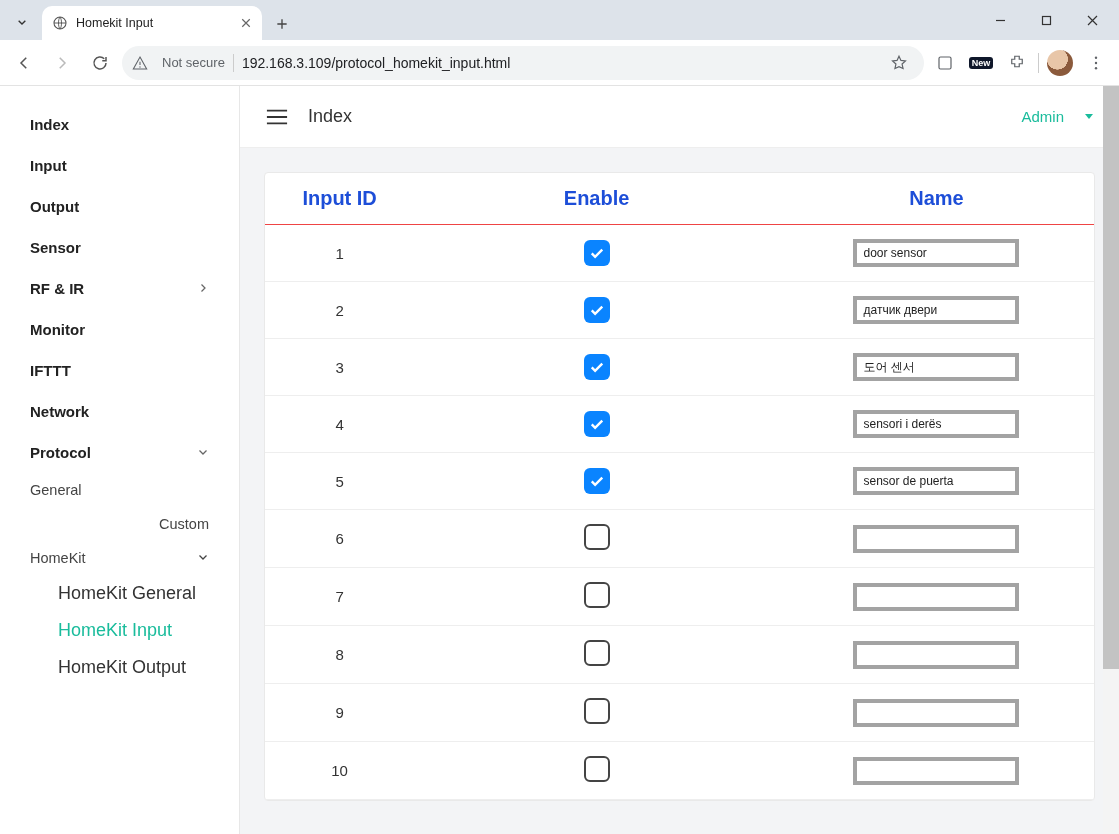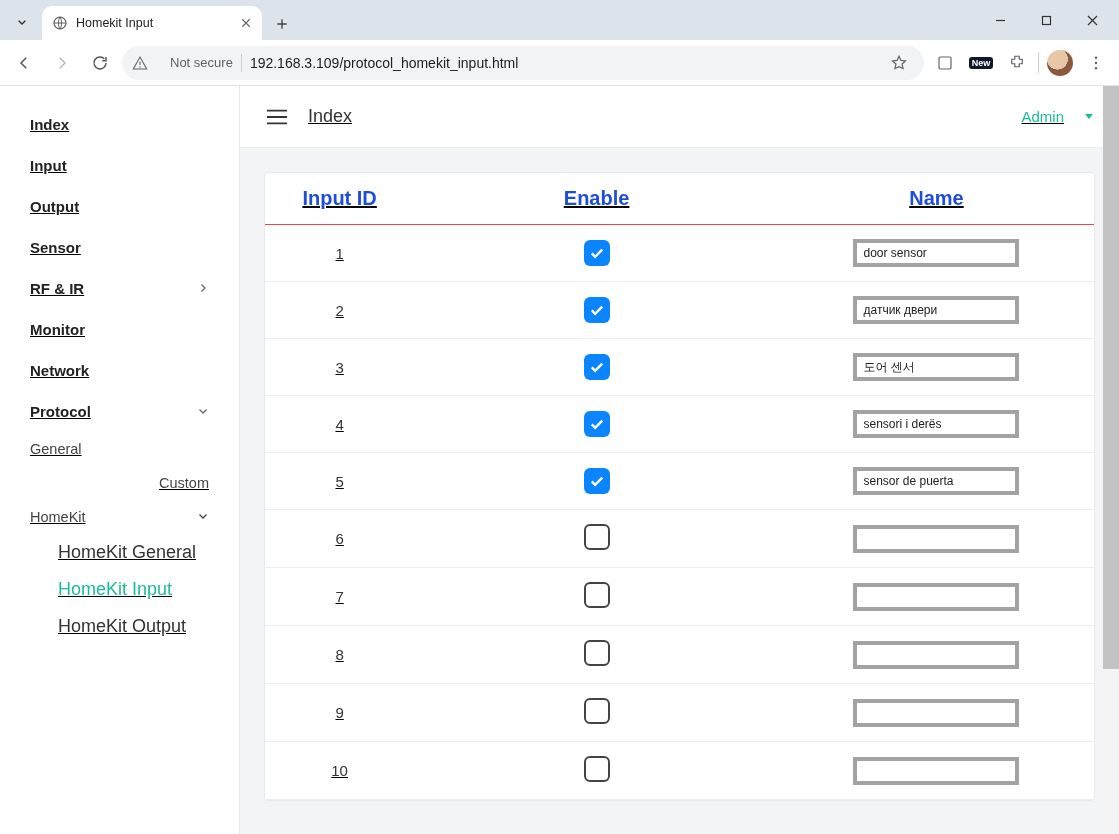--- a/index.html
+++ b/index.html
@@ -17,33 +17,33 @@
 .newtab { display:flex; align-items:center; justify-content:center; width:28px; height:28px; color:#444; margin-bottom:2px; }
 .win-controls { margin-left:auto; display:flex; align-items:center; height:40px; padding-right:4px; }
 .win-btn { width:46px; height:34px; display:flex; align-items:center; justify-content:center; color:#333; }
 .win-btn svg { width:11px; height:11px; }
 
 .addr-bar { background:#fff; height:46px; border-bottom:1px solid #e3e3e3; display:flex; align-items:center; padding:0 8px; gap:6px; }
 .nav-btn { width:32px; height:32px; display:flex; align-items:center; justify-content:center; color:#555; border-radius:16px; }
 .nav-btn.disabled { opacity:0.4; }
 .nav-btn svg { width:18px; height:18px; }
 .addr-field { flex:1; display:flex; align-items:center; height:34px; border-radius:17px; background:#f1f3f4; padding:0 10px; gap:8px; }
-.addr-field .sec { display:flex; align-items:center; gap:22px; color:#5f6368; font-size:13px; }
+.addr-field .sec { display:flex; align-items:center; gap:14px; color:#5f6368; font-size:13px; }
 .addr-field .sec svg { width:16px; height:16px; }
 .addr-field .divider { width:1px; height:18px; background:#ccc; }
 .addr-field .url { font-size:14px; color:#202124; flex:1; }
 .addr-right { display:flex; align-items:center; gap:4px; }
 .toolbar-icon { width:30px; height:30px; display:flex; align-items:center; justify-content:center; color:#5f6368; }
 .toolbar-icon svg { width:18px; height:18px; }
 .avatar { width:26px; height:26px; border-radius:50%; background: radial-gradient(circle at 40% 35%, #e8c6a8 0 45%, #8b5a3c 46% 100%); }
 .toolbar-sep { width:1px; height:20px; background:#ccc; }
 .badge-new { background:#0f172a; color:#fff; font-size:9px; font-weight:700; padding:1px 3px; border-radius:3px; }
 
 
-.page { display:flex; height:748px;text-decoration:underline; }
+.page { display:flex; height:748px; }
 .sidebar { width:240px; background:#fff; border-right:1px solid #e7e7e7; padding:18px 0 0 0; overflow:auto; }
 .side-item { display:flex; align-items:center; justify-content:space-between; padding:12px 30px; font-size:15px; font-weight:600; color:#222; cursor:pointer; }
 .side-item .chev { color:#666; }
 .side-sub { padding:9px 30px; font-size:14.5px; color:#444; font-weight:500; cursor:pointer; }
 .side-deep { padding:8px 30px 8px 58px; font-size:18px; color:#333; cursor:pointer; }
 .side-deep.active { color:#1abc9c; font-weight:500; }
 
 .content { flex:1; background:#f3f4f6; display:flex; flex-direction:column; overflow:hidden; position:relative; }
 .topbar { background:#fff; height:62px; display:flex; align-items:center; padding:0 26px; border-bottom:1px solid #eee; }
 .hamburger { color:#333; margin-right:20px; display:flex; }
@@ -194,20 +194,23 @@
         <span>Sensor</span>
       </div>
       <div class="side-item">
         <span>RF &amp; IR</span>
         <span class="chev"><svg width="12" height="12" viewBox="0 0 24 24">
             <path d="M9 5l7 7-7 7" fill="none" stroke="currentColor" stroke-width="2.5"></path>
           </svg></span>
       </div>
       <div class="side-item">
         <span>Monitor</span>
+      </div>
+      <div class="side-item">
+        <span>IFTTT</span>
       </div>
       <div class="side-item">
         <span>Network</span>
       </div>
       <div class="side-item">
         <span>Protocol</span>
         <span class="chev"><svg width="12" height="12" viewBox="0 0 24 24">
             <path d="M5 9l7 7 7-7" fill="none" stroke="currentColor" stroke-width="2.5"></path>
           </svg></span>
       </div>

